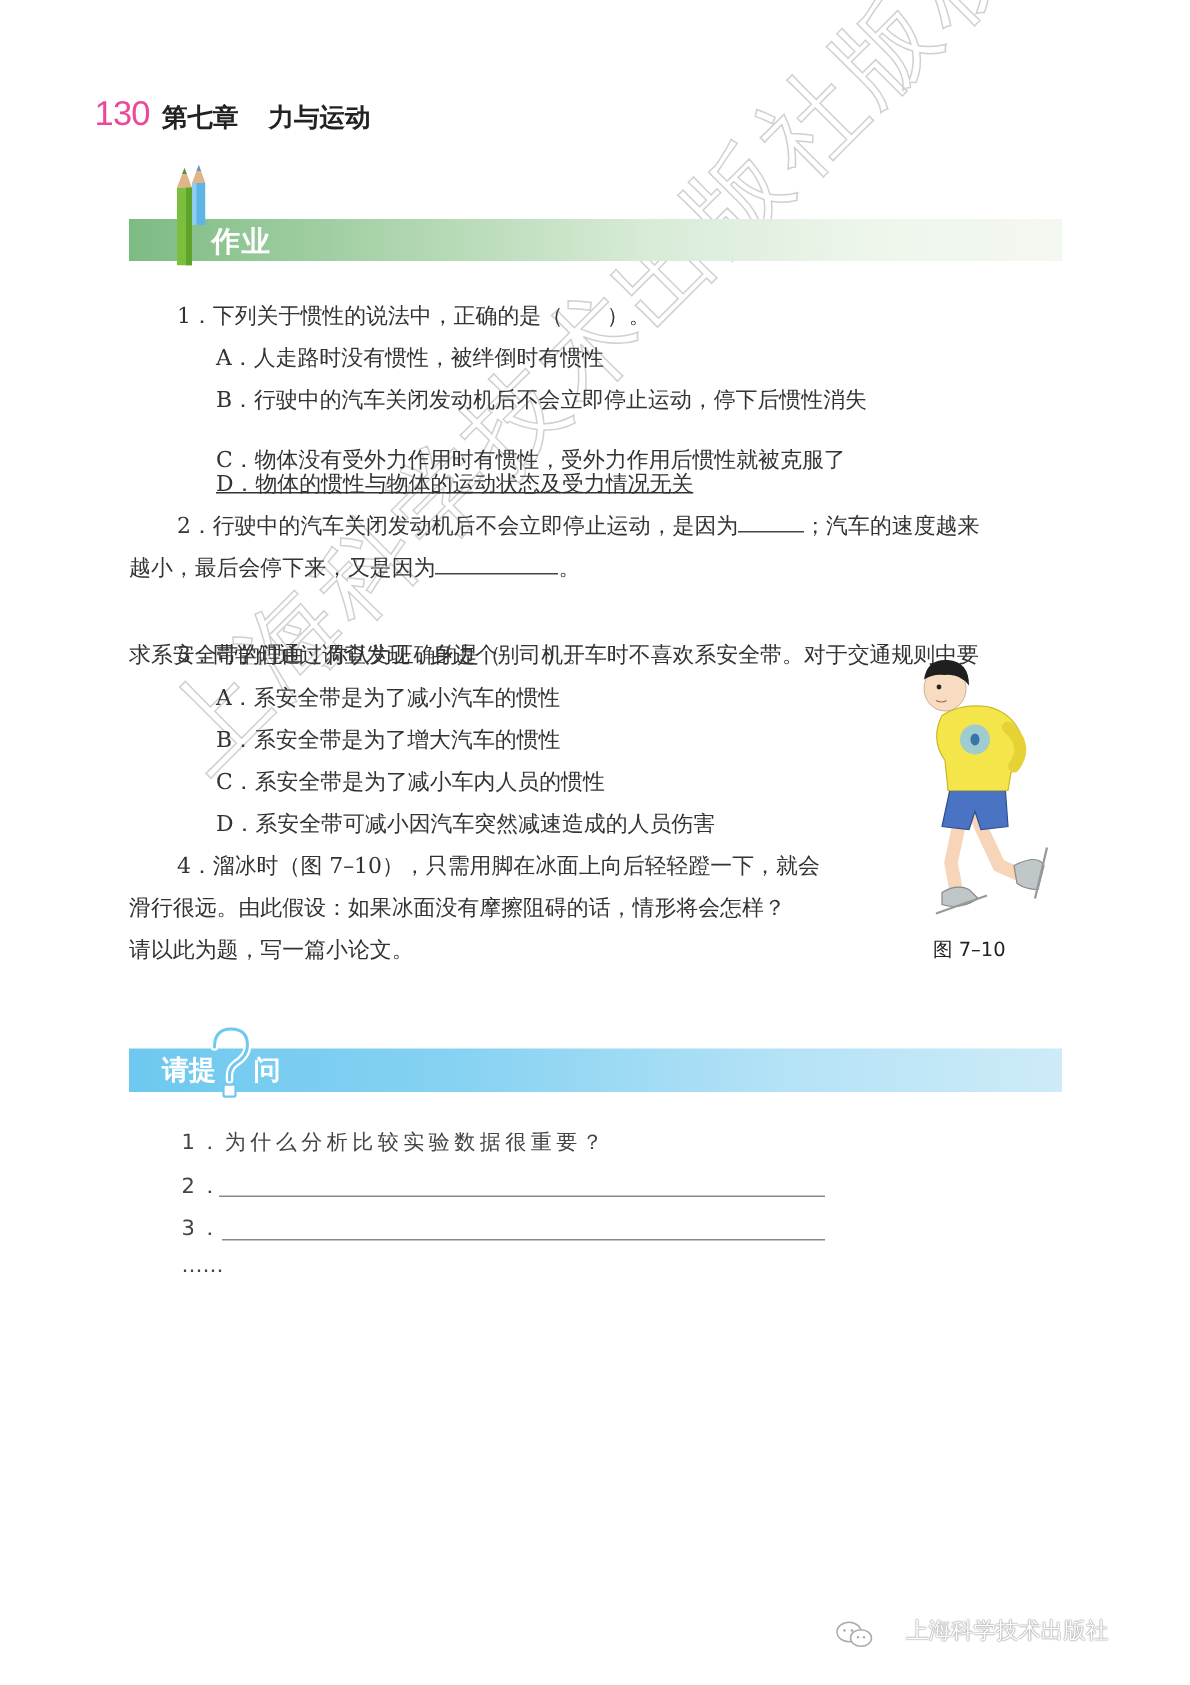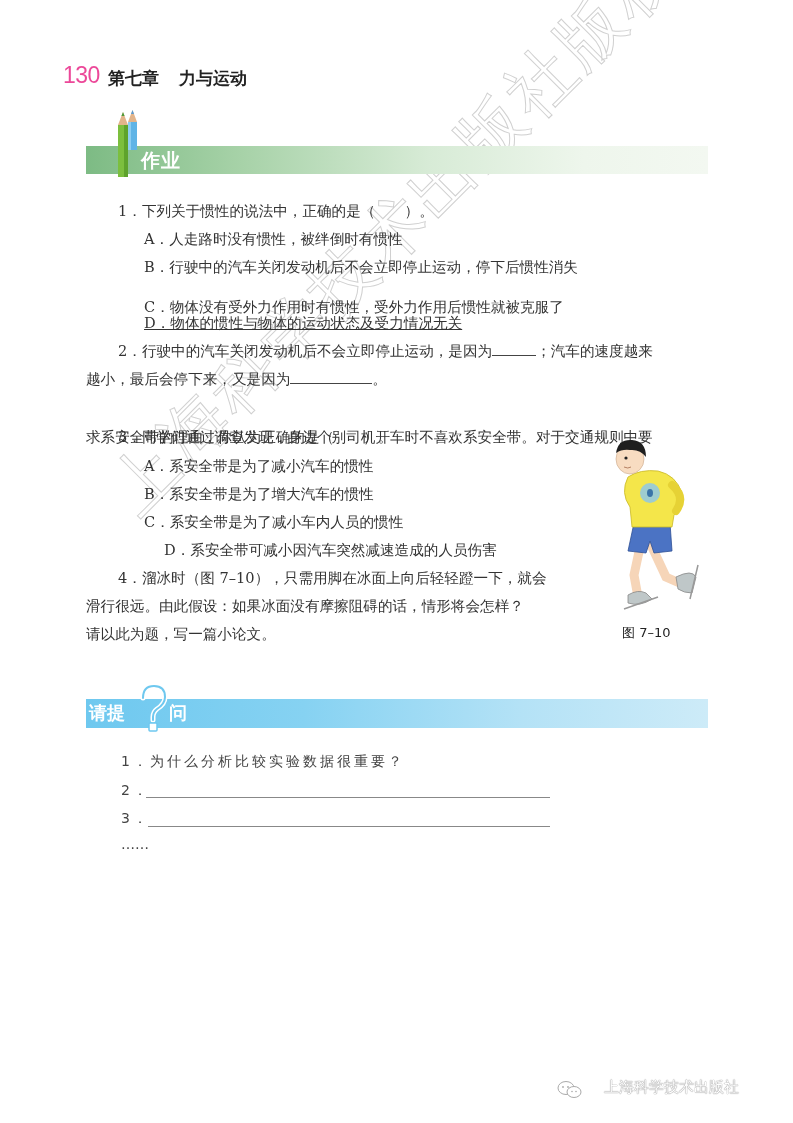--- a/index.html
+++ b/index.html
@@ -79,21 +79,21 @@
 </div>
 <div class="abs line" style="left:86px;top:365px;">
   <span>越小，最后会停下来，又是因为</span><span class="blank" style="width:82px;"></span><span>。</span>
 </div>
 
 <div class="abs line" style="left:118px;top:395px;margin-top:28px;">3．同学们通过调查发现，身边个别司机开车时不喜欢系安全带。对于交通规则中要</div>
 <div class="abs line" style="left:86px;top:423px;">求系安全带的理由，你认为正确的是（　　）。</div>
 <div class="abs line" style="left:144px;top:452px;">A．系安全带是为了减小汽车的惯性</div>
 <div class="abs line" style="left:144px;top:480px;">B．系安全带是为了增大汽车的惯性</div>
 <div class="abs line" style="left:144px;top:508px;">C．系安全带是为了减小车内人员的惯性</div>
-<div class="abs line" style="left:144px;top:536px;margin-left:20px;">D．系安全带可减小因汽车突然减速造成的人员伤害</div>
+<div class="abs line" style="left:144px;top:536px;">D．系安全带可减小因汽车突然减速造成的人员伤害</div>
 
 <div class="abs line" style="left:118px;top:564px;">4．溜冰时（图 7–10），只需用脚在冰面上向后轻轻蹬一下，就会</div>
 <div class="abs line" style="left:86px;top:592px;">滑行很远。由此假设：如果冰面没有摩擦阻碍的话，情形将会怎样？</div>
 <div class="abs line" style="left:86px;top:620px;">请以此为题，写一篇小论文。</div>
 
 <svg class="abs figure" viewBox="0 0 110 178">
 
   <path d="M52 110 L66 140 L84 148" stroke="#f6d5b8" stroke-width="9" fill="none" stroke-linecap="round"></path>
   <path d="M76 140 Q92 132 96 140 L92 156 Q84 156 78 152 Z" fill="#bfc7c8" stroke="#888" stroke-width="0.8"></path>
   <line x1="98" y1="128" x2="90" y2="162" stroke="#999" stroke-width="1.5"></line>
@@ -111,21 +111,21 @@
   <path d="M72 48 Q86 60 76 74" stroke="#e6d235" stroke-width="8" fill="none" stroke-linecap="round"></path>
 
   <ellipse cx="30" cy="22" rx="14" ry="15" fill="#f8dcc1" stroke="#c9a88a" stroke-width="0.6"></ellipse>
   <path d="M16 16 Q18 2 32 3 Q46 4 46 20 Q40 12 30 13 Q22 12 16 16 Z" fill="#1f1f1f"></path>
   <circle cx="26" cy="21" r="1.6" fill="#222"></circle>
   <path d="M24 30 Q28 32 31 30" stroke="#a56a4a" stroke-width="0.8" fill="none"></path>
 </svg>
 <div class="abs fig-caption">图  7–10</div>
 
 <div class="abs ask-bar"></div>
-<div class="abs ask-text" style="left:89px;">请提</div>
+<div class="abs ask-text" style="left:108px;">请提</div>
 <svg class="abs ask-q" viewBox="0 0 30 48">
   <path d="M5 14 Q5 2 16 2 Q27 2 27 13 Q27 20 19 25 Q15 28 15 33 L15 36" stroke="#ffffff" stroke-width="5" fill="none" stroke-linecap="round"></path>
   <path d="M5 14 Q5 2 16 2 Q27 2 27 13 Q27 20 19 25 Q15 28 15 33 L15 36" stroke="#6ec8ef" stroke-width="2" fill="none" stroke-linecap="round"></path>
   <rect x="11" y="39" width="8" height="8" rx="1" fill="#ffffff" stroke="#6ec8ef" stroke-width="1.5"></rect>
 </svg>
 <div class="abs ask-text" style="left:169px;">问</div>
 
 <div class="abs ask-line" style="left:121px;top:753px;">1．为什么分析比较实验数据很重要？</div>
 <div class="abs ask-line" style="left:121px;top:782px;">2．</div>
 <div class="abs rule" style="left:146px;top:797px;width:404px;"></div>

